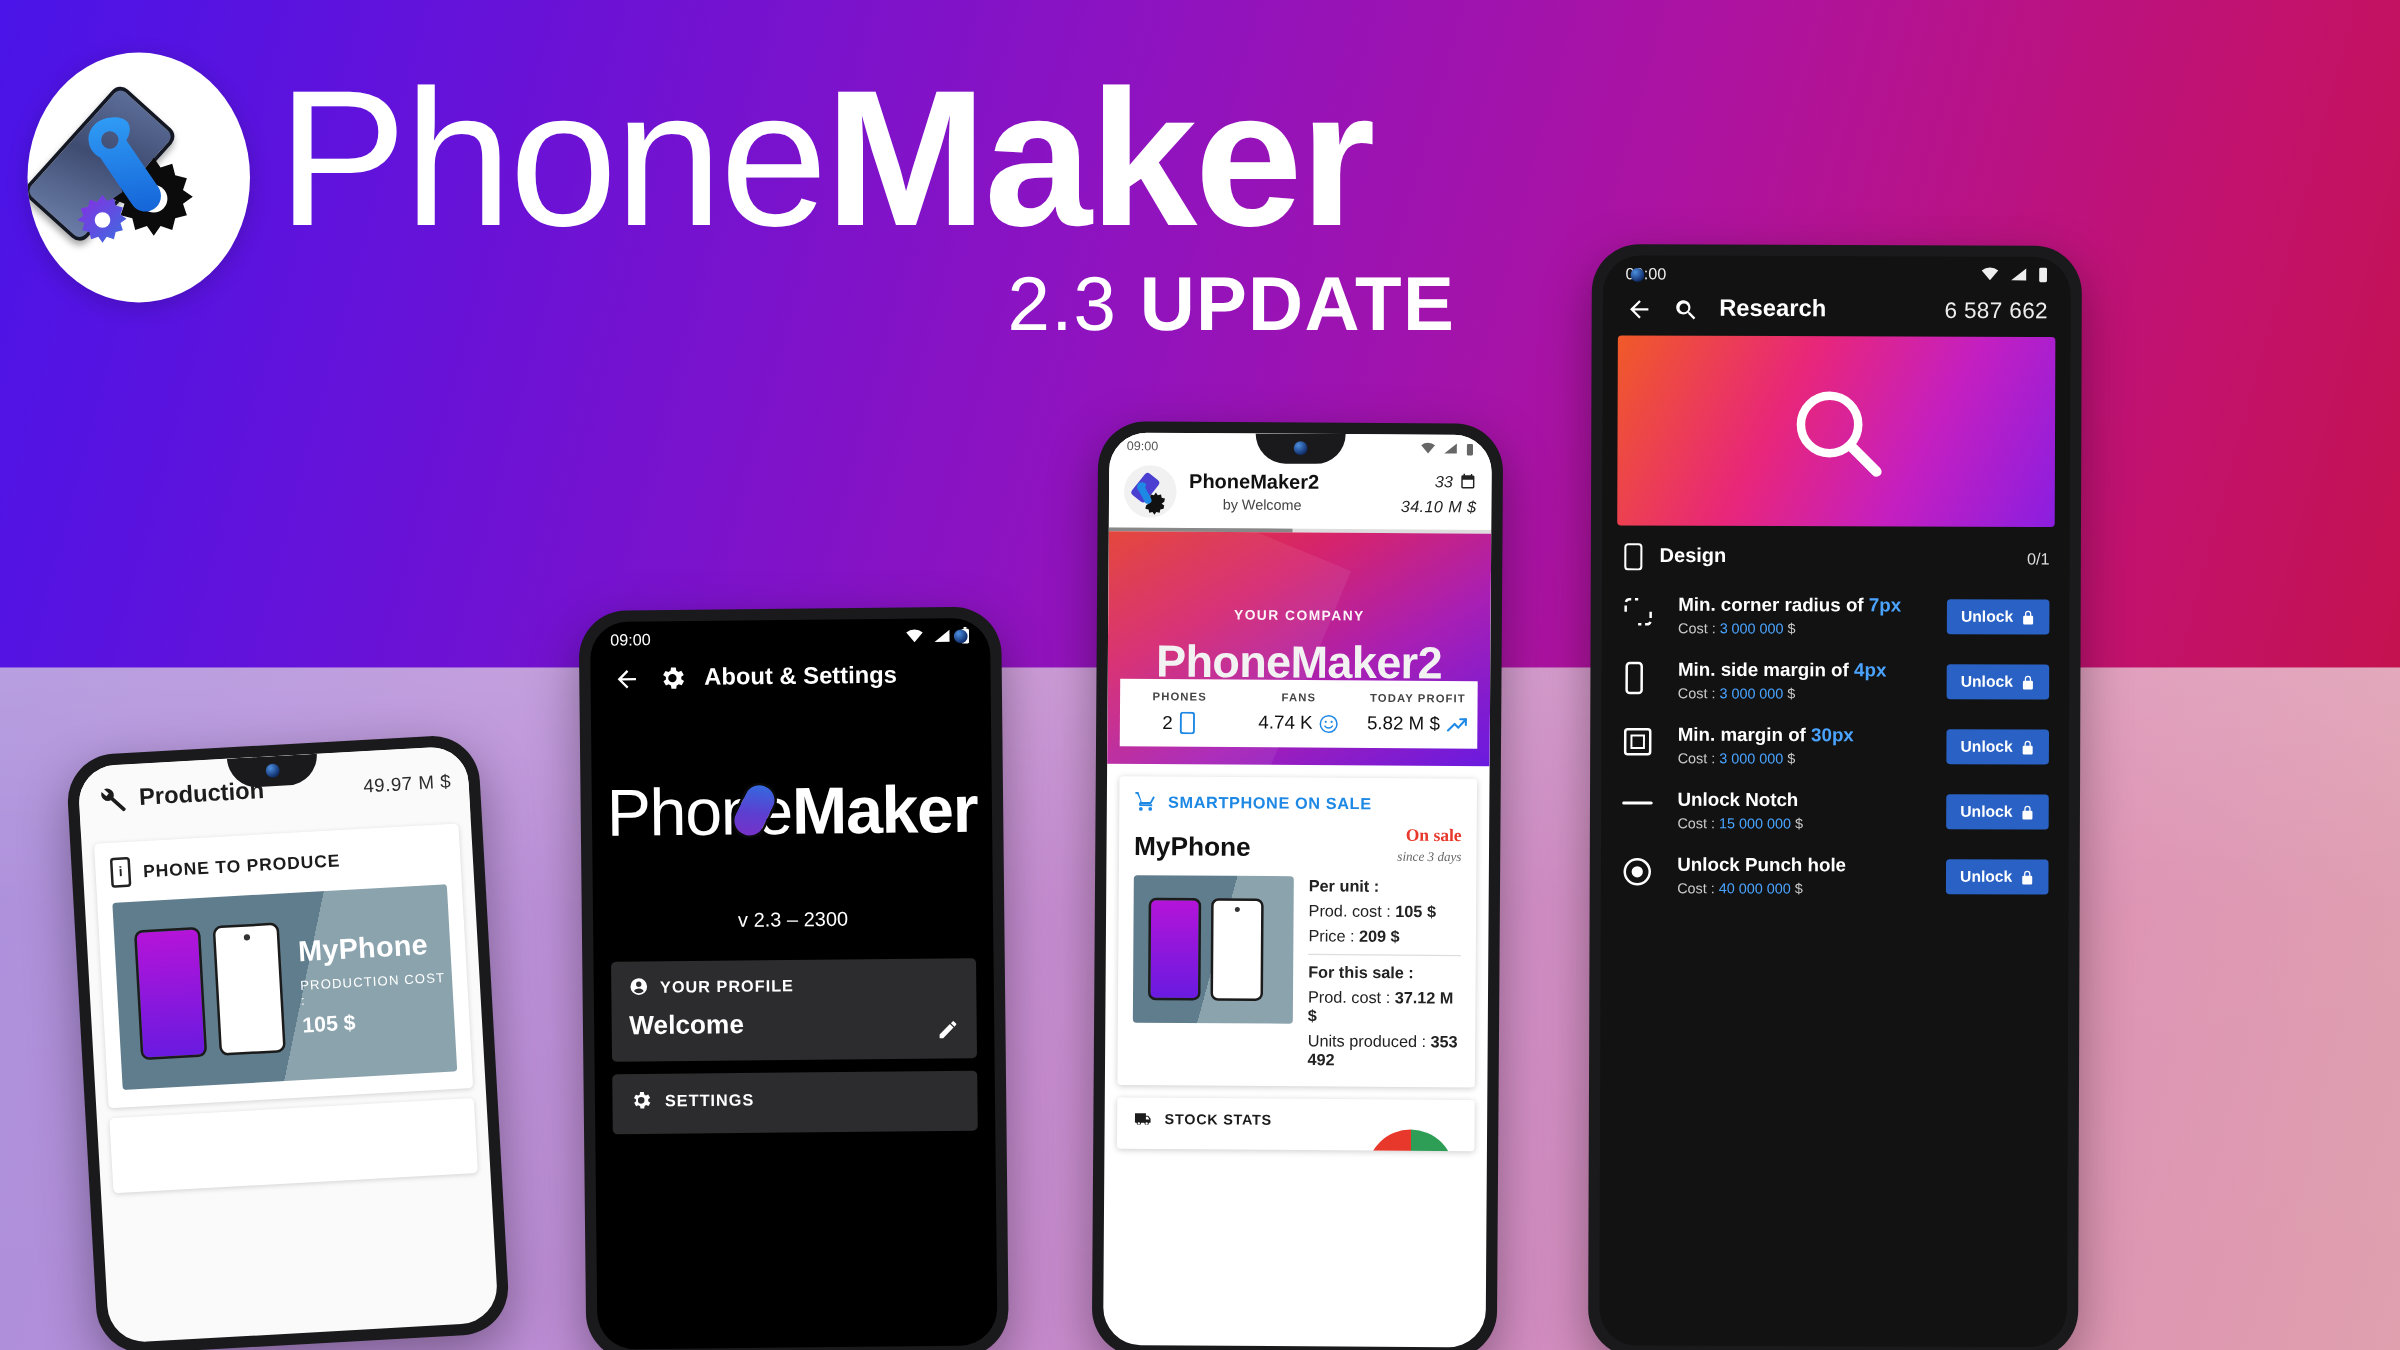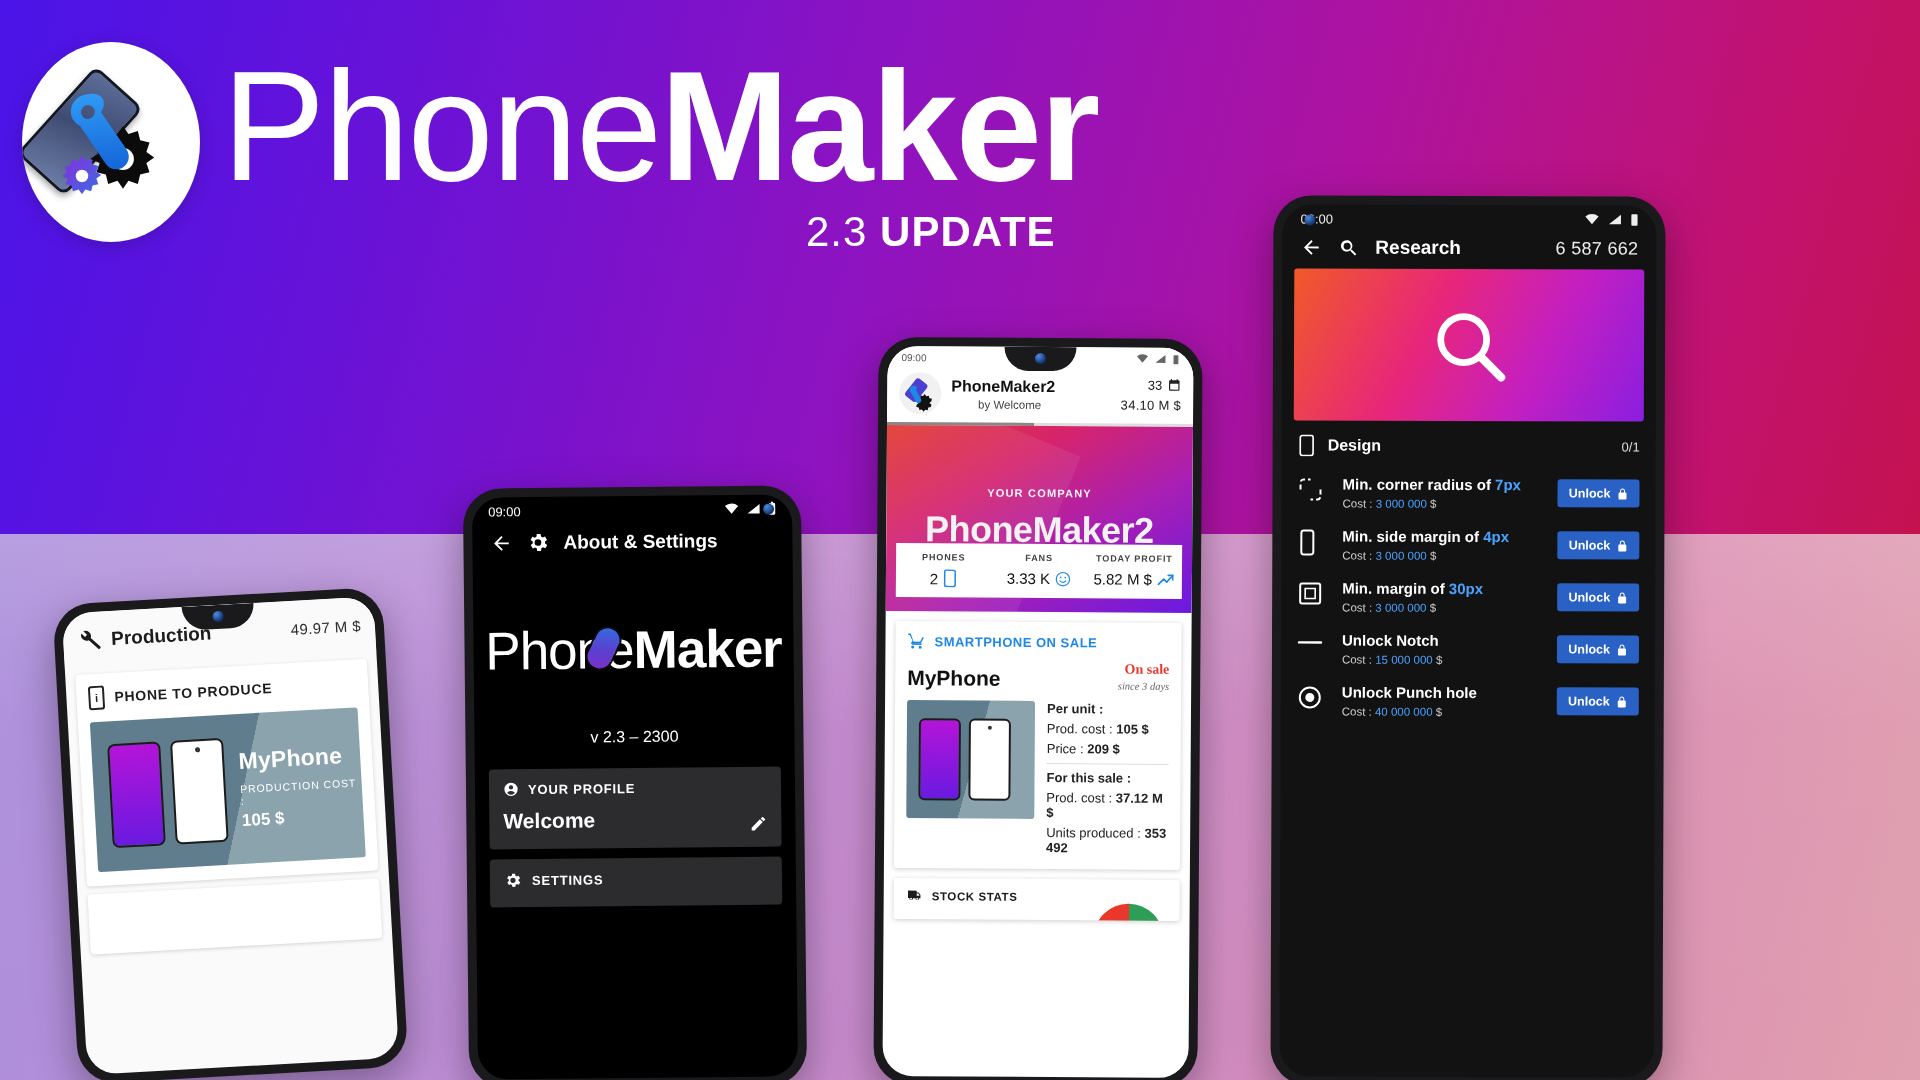--- a/index.html
+++ b/index.html
@@ -54,21 +54,21 @@
   
   .title {
     position:absolute; left:222px; top:52px;
     color:#fff; white-space:nowrap;
     font-size:155px; line-height:150px; letter-spacing:-2px;
   }
   .title .thin { font-weight:300; }
   .title .bold { font-weight:700; }
   .subtitle {
     position:absolute; left:806px; top:208px;
-    color:#fff; font-size:42px; font-weight:700; letter-spacing:1px;
+    color:#fff; font-size:61px; font-weight:700; letter-spacing:1px;
     white-space:nowrap;
   }
   .subtitle .num { font-weight:400; }
 
   
   .features {
     position:absolute; left:228px; top:215px; width:760px;
     color:#fff;
   }
   .features li {
@@ -202,21 +202,21 @@
   }
   #phone-dash .screen { background:#fff; }
   .dash-status { height:22px; background:#fff; display:flex; align-items:center; padding:0 14px; font-size:10px; color:#555; }
   .dash-status .r { margin-left:auto; display:flex; gap:6px; align-items:center; }
   .dash-head { display:flex; align-items:center; gap:10px; padding:4px 12px 8px; background:#fff; }
   .dash-avatar {
     width:42px; height:42px; border-radius:50%; background:#f1f1f1; position:relative; overflow:hidden; flex:none;
   }
   .dash-head .txt .t1 { font-size:16px; font-weight:700; color:#111; }
   .dash-head .txt .t2 { font-size:11.5px; color:#444; margin-top:3px;margin-left:27px; }
-  .dash-head .right { margin-left:auto; text-align:left; }
+  .dash-head .right { margin-left:auto; text-align:left;font-style:italic; }
   .dash-head .right .r1 { font-size:13px; color:#222; display:flex; align-items:center; gap:5px; justify-content:flex-end;}
   .dash-head .right .r2 { font-size:13px; color:#222; margin-top:5px; letter-spacing:.3px; }
   .dash-progress { height:3px; background:#ddd; position:relative; }
   .dash-progress i { position:absolute; left:0; top:0; height:100%; width:48%; background:#888; }
   .dash-banner {
     height:186px; position:relative;
     background:linear-gradient(150deg,#e23a2e 0%,#d6246c 30%,#a81fb4 62%,#6a1ae0 100%);
     display:flex; flex-direction:column; align-items:center; justify-content:center;
     overflow:hidden;
   }
@@ -519,21 +519,21 @@
               <span>
                 <svg width="14" height="18" viewBox="0 0 18 24">
                   <rect x="2" y="1" width="14" height="22" rx="2.5" fill="none" stroke="#1e88e5" stroke-width="2"></rect>
                 </svg>
               </span>
             </div>
           </div>
           <div class="stat">
             <div class="lbl">FANS</div>
             <div class="val">
-              <span>3.33 K</span>
+              <span>4.74 K</span>
               <span>
                 <svg width="16" height="16" viewBox="0 0 24 24">
                   <circle cx="12" cy="12" r="10" fill="none" stroke="#1e88e5" stroke-width="1.8"></circle>
                   <circle cx="8.5" cy="9.5" r="1.3" fill="#1e88e5"></circle>
                   <circle cx="15.5" cy="9.5" r="1.3" fill="#1e88e5"></circle>
                   <path d="M7.5 14.5a5.5 5.5 0 009 0" fill="none" stroke="#1e88e5" stroke-width="1.6" stroke-linecap="round"></path>
                 </svg>
               </span>
             </div>
           </div>

